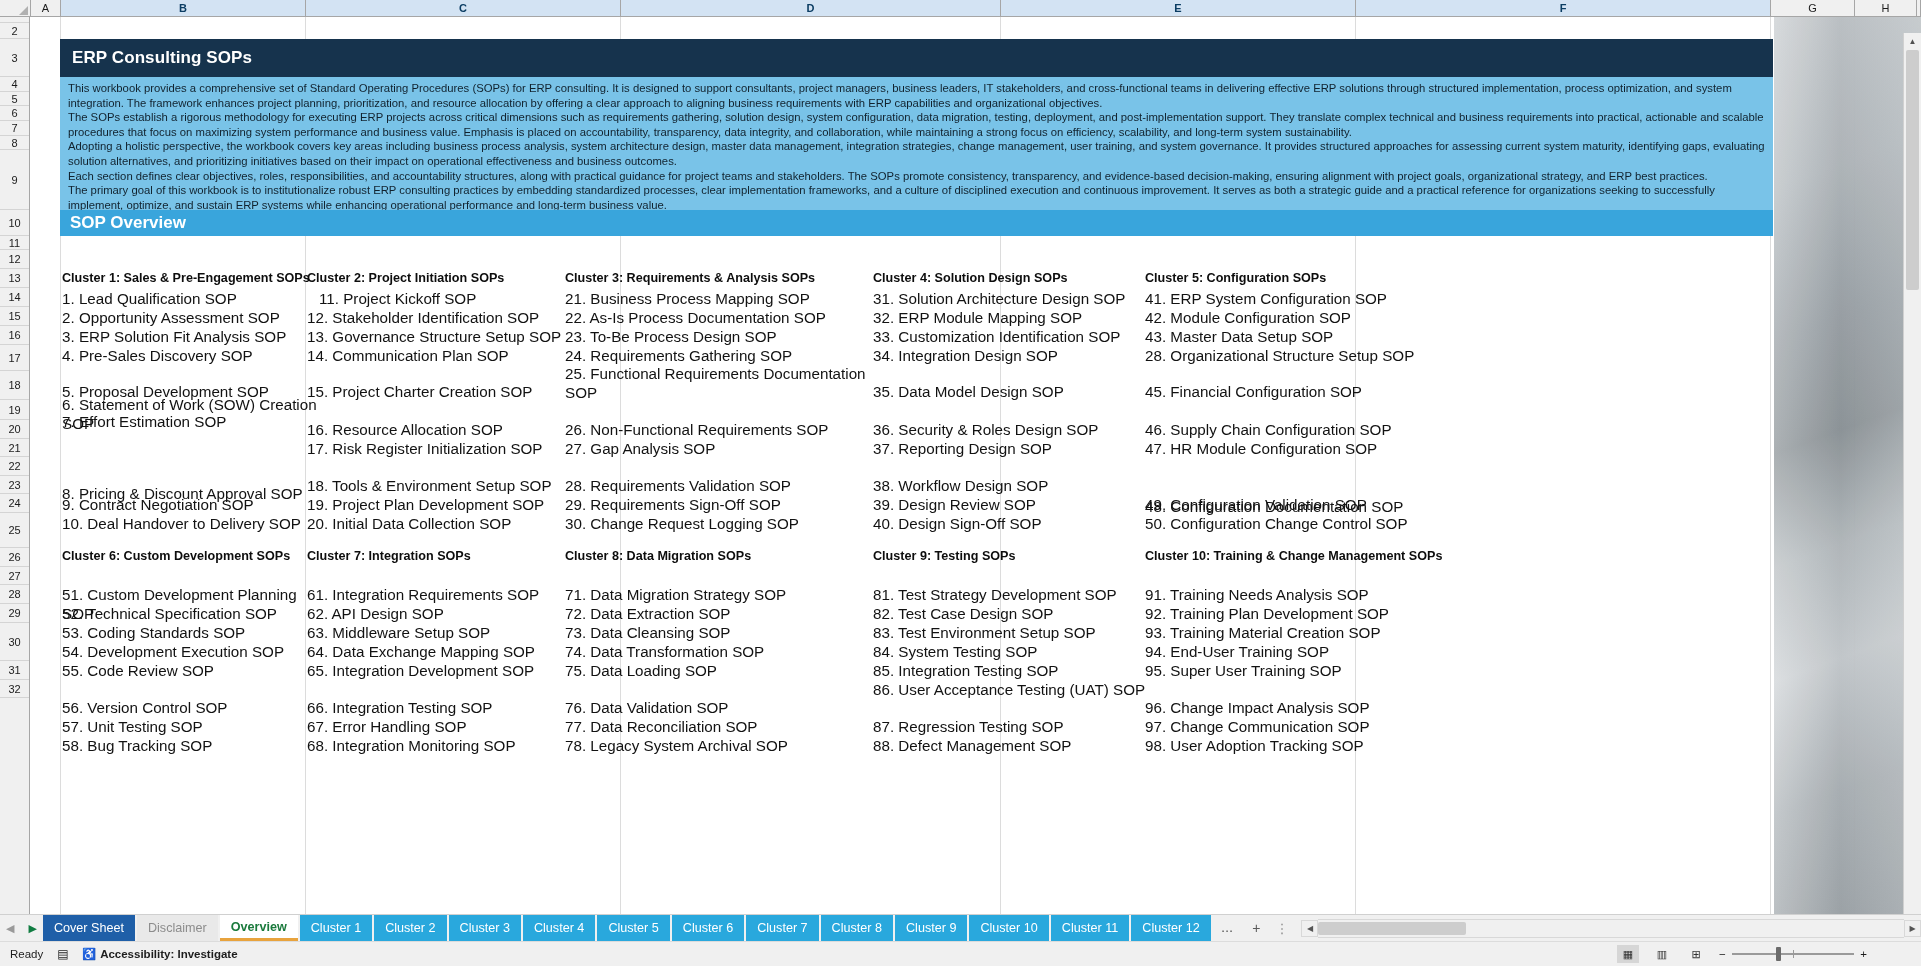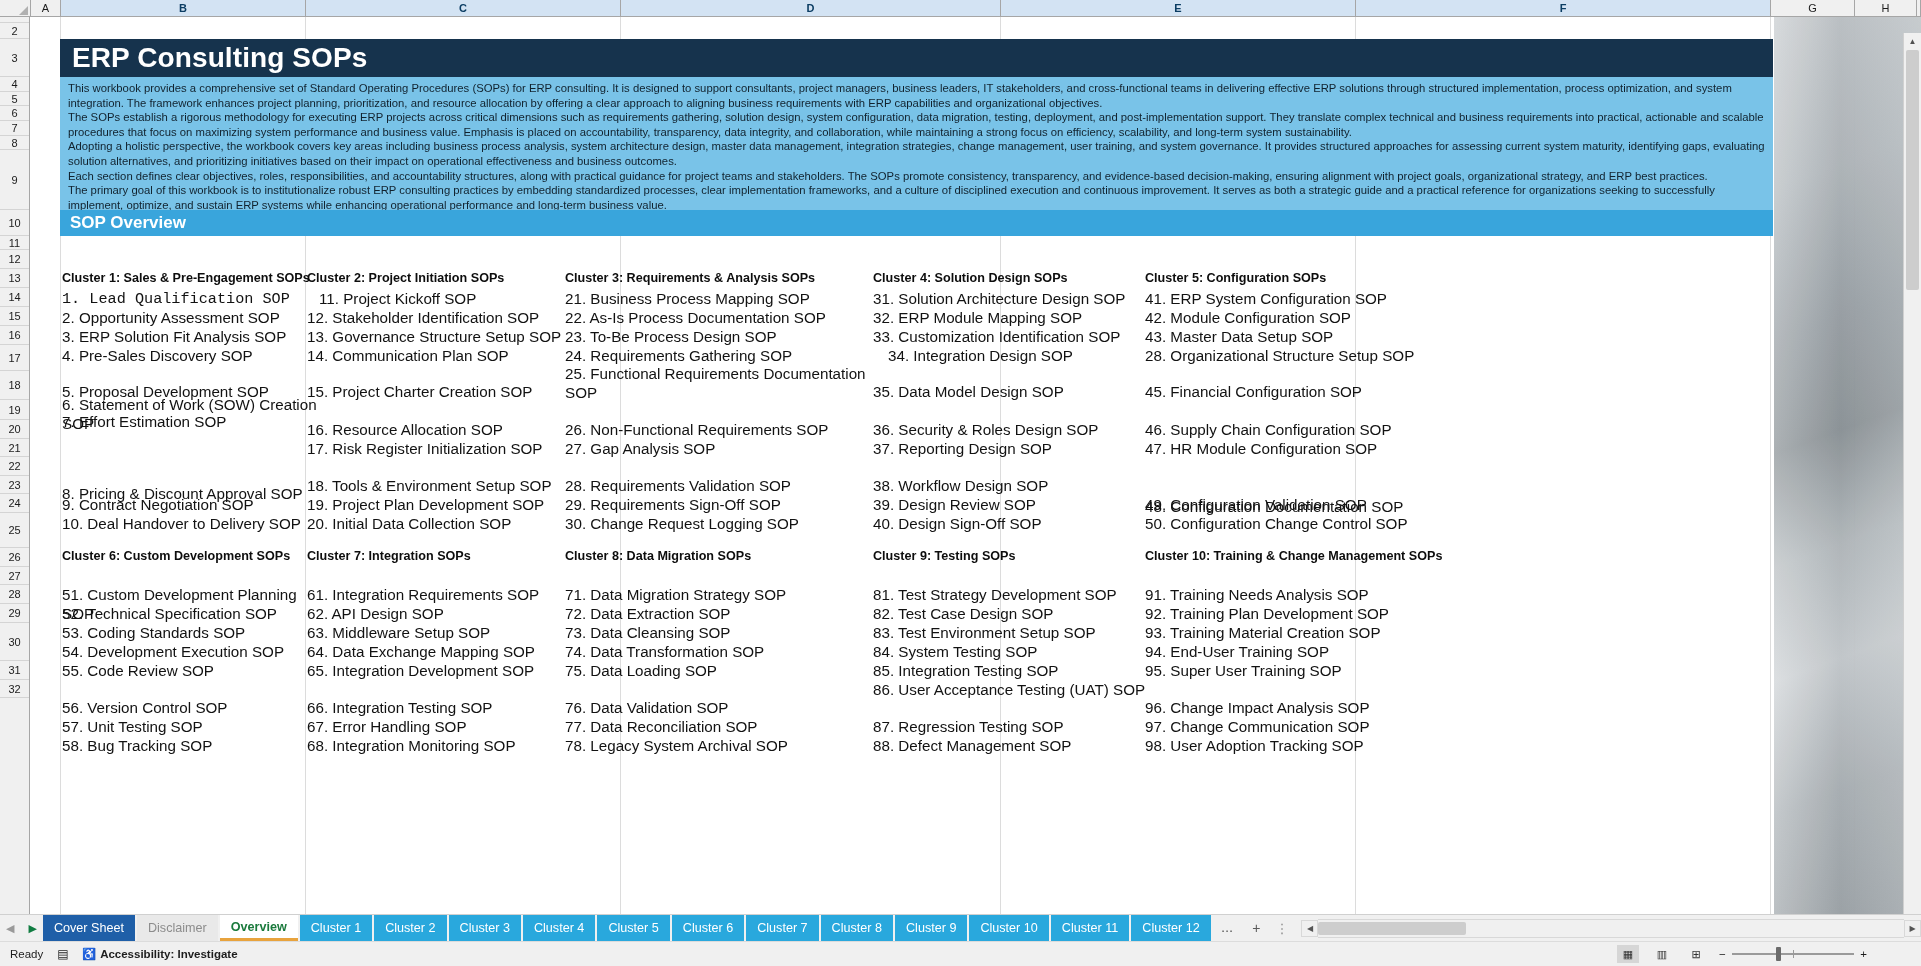--- a/index.html
+++ b/index.html
@@ -32,21 +32,21 @@
     border-bottom:1px solid #d4d4d4;box-sizing:border-box;overflow:hidden;
     display:flex;align-items:center;justify-content:center;}
   .sheet{flex:1 1 auto;position:relative;background:#fff;overflow:hidden;}
 
   
   .vline{position:absolute;top:0;bottom:0;width:1px;background:#dcdcdc;}
 
   
   .blk{position:absolute;box-sizing:border-box;}
   .title-banner{background:#16334d;color:#fff;display:flex;align-items:center;
-    padding-left:12px;font-size:28px;font-weight:bold;letter-spacing:.1px;}
+    padding-left:12px;font-size:17px;font-weight:bold;letter-spacing:.1px;}
   .desc-banner{background:#79c3e8;color:#11222e;padding:4px 6px 3px 8px;
     font-size:11.3px;line-height:14.6px;}
   .desc-banner p{margin:0 0 0 0;}
   .section-banner{background:#39a5dc;color:#fff;display:flex;align-items:center;
     padding-left:10px;font-size:17px;font-weight:bold;}
 
   
   .cl-head{position:absolute;font-size:12.6px;font-weight:bold;color:#0d0d0d;
     font-family:"Liberation Sans",sans-serif;white-space:nowrap;}
   .cl-item{position:absolute;font-size:15.2px;color:#121212;line-height:18.8px;}
@@ -174,21 +174,21 @@
         <p>The SOPs establish a rigorous methodology for executing ERP projects across critical dimensions such as requirements gathering, solution design, system configuration, data migration, testing, deployment, and post-implementation support. They translate complex technical and business requirements into practical, actionable and scalable procedures that focus on maximizing system performance and business value. Emphasis is placed on accountability, transparency, data integrity, and collaboration, while maintaining a strong focus on efficiency, scalability, and long-term system sustainability.</p>
         <p>Adopting a holistic perspective, the workbook covers key areas including business process analysis, system architecture design, master data management, integration strategies, change management, user training, and system governance. It provides structured approaches for assessing current system maturity, identifying gaps, evaluating solution alternatives, and prioritizing initiatives based on their impact on operational effectiveness and business outcomes.</p>
         <p>Each section defines clear objectives, roles, responsibilities, and accountability structures, along with practical guidance for project teams and stakeholders. The SOPs promote consistency, transparency, and evidence-based decision-making, ensuring alignment with project goals, organizational strategy, and ERP best practices.</p>
         <p>The primary goal of this workbook is to institutionalize robust ERP consulting practices by embedding standardized processes, clear implementation frameworks, and a culture of disciplined execution and continuous improvement. It serves as both a strategic guide and a practical reference for organizations seeking to successfully implement, optimize, and sustain ERP systems while enhancing operational performance and long-term business value.</p>
       </div>
 
       <div class="blk section-banner" style="left:30px;top:193px;width:1713px;height:26px;">SOP Overview</div>
 
       <div id="clusterLayer">
           <div class="cl-head" style="left: 32px; top: 254px; width: 283px;">Cluster 1: Sales &amp; Pre-Engagement SOPs</div>
-          <div class="cl-item" style="left: 32px; top: 273px; width: 261px; font-family: Liberation Mono, monospace;">1. Lead Qualification SOP</div>
+          <div class="cl-item" style="left: 32px; top: 273px; width: 261px;">1. Lead Qualification SOP</div>
           <div class="cl-item" style="left: 32px; top: 292px; width: 261px;">2. Opportunity Assessment SOP</div>
           <div class="cl-item" style="left: 32px; top: 311px; width: 261px;">3. ERP Solution Fit Analysis SOP</div>
           <div class="cl-item" style="left: 32px; top: 330px; width: 261px;">4. Pre-Sales Discovery SOP</div>
           <div class="cl-item" style="left: 32px; top: 366px; width: 261px;">5. Proposal Development SOP</div>
           <div class="cl-item" style="left: 32px; top: 379px; width: 261px;">6. Statement of Work (SOW) Creation SOP</div>
           <div class="cl-item" style="left: 32px; top: 396px; width: 261px;">7. Effort Estimation SOP</div>
           <div class="cl-item" style="left: 32px; top: 460px; width: 261px; margin-top: 8px;">8. Pricing &amp; Discount Approval SOP</div>
           <div class="cl-item" style="left: 32px; top: 479px; width: 261px;">9. Contract Negotiation SOP</div>
           <div class="cl-item" style="left: 32px; top: 498px; width: 261px;">10. Deal Handover to Delivery SOP</div>
           <div class="cl-head" style="left: 277px; top: 254px; width: 296px;">Cluster 2: Project Initiation SOPs</div>
@@ -210,21 +210,21 @@
           <div class="cl-item" style="left: 535px; top: 348px; width: 324px;">25. Functional Requirements Documentation SOP</div>
           <div class="cl-item" style="left: 535px; top: 404px; width: 324px;">26. Non-Functional Requirements SOP</div>
           <div class="cl-item" style="left: 535px; top: 423px; width: 324px;">27. Gap Analysis SOP</div>
           <div class="cl-item" style="left: 535px; top: 460px; width: 324px;">28. Requirements Validation SOP</div>
           <div class="cl-item" style="left: 535px; top: 479px; width: 324px;">29. Requirements Sign-Off SOP</div>
           <div class="cl-item" style="left: 535px; top: 498px; width: 324px;">30. Change Request Logging SOP</div>
           <div class="cl-head" style="left: 843px; top: 254px; width: 312px;">Cluster 4: Solution Design SOPs</div>
           <div class="cl-item" style="left: 843px; top: 273px; width: 290px;">31. Solution Architecture Design SOP</div>
           <div class="cl-item" style="left: 843px; top: 292px; width: 290px;">32. ERP Module Mapping SOP</div>
           <div class="cl-item" style="left: 843px; top: 311px; width: 290px;">33. Customization Identification SOP</div>
-          <div class="cl-item" style="left: 843px; top: 330px; width: 290px; margin-left: 15px;">34. Integration Design SOP</div>
+          <div class="cl-item" style="left: 843px; top: 330px; width: 290px;">34. Integration Design SOP</div>
           <div class="cl-item" style="left: 843px; top: 366px; width: 290px;">35. Data Model Design SOP</div>
           <div class="cl-item" style="left: 843px; top: 404px; width: 290px;">36. Security &amp; Roles Design SOP</div>
           <div class="cl-item" style="left: 843px; top: 423px; width: 290px;">37. Reporting Design SOP</div>
           <div class="cl-item" style="left: 843px; top: 460px; width: 290px;">38. Workflow Design SOP</div>
           <div class="cl-item" style="left: 843px; top: 479px; width: 290px;">39. Design Review SOP</div>
           <div class="cl-item" style="left: 843px; top: 498px; width: 290px;">40. Design Sign-Off SOP</div>
           <div class="cl-head" style="left: 1115px; top: 254px; width: 340px;">Cluster 5: Configuration SOPs</div>
           <div class="cl-item" style="left: 1115px; top: 273px; width: 318px;">41. ERP System Configuration SOP</div>
           <div class="cl-item" style="left: 1115px; top: 292px; width: 318px;">42. Module Configuration SOP</div>
           <div class="cl-item" style="left: 1115px; top: 311px; width: 318px;">43. Master Data Setup SOP</div>

